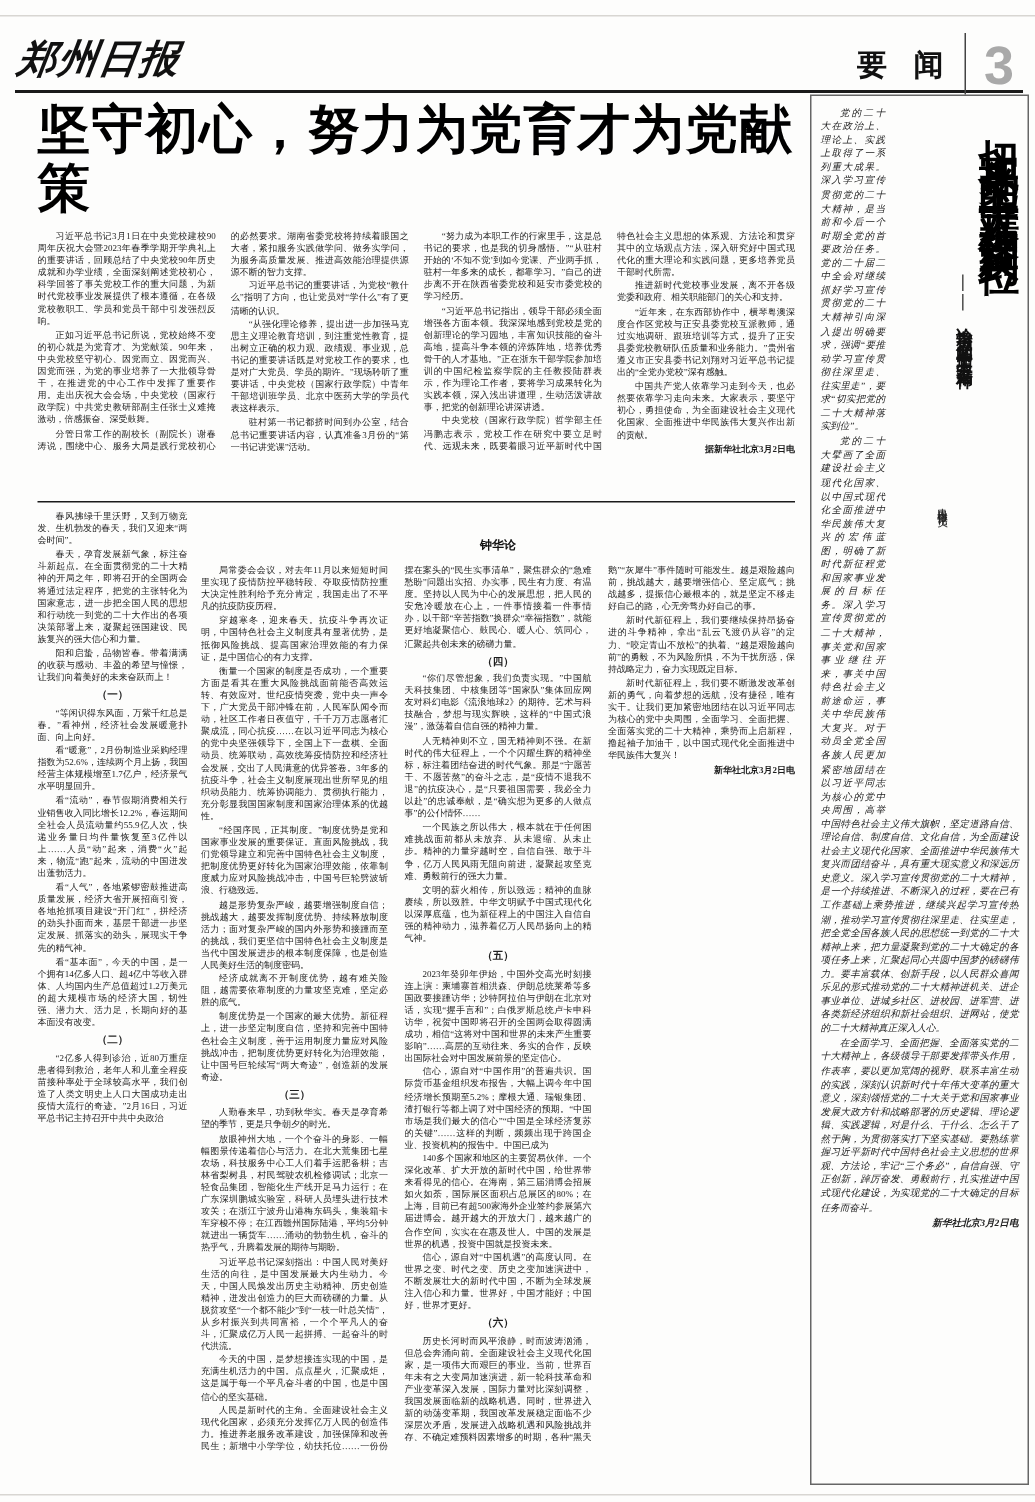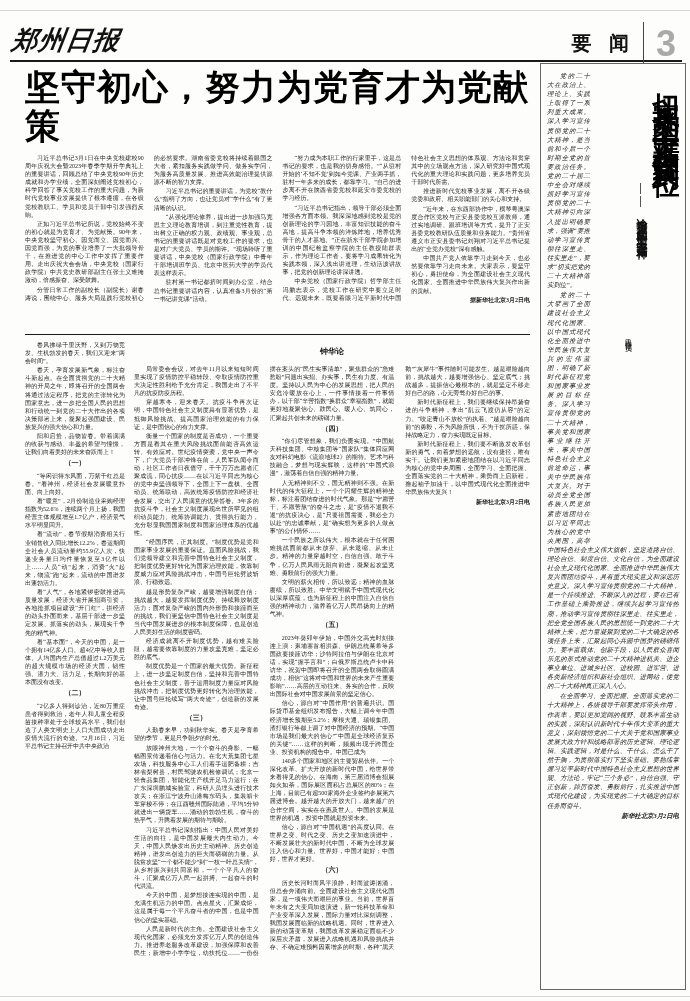--- a/index.html
+++ b/index.html
@@ -45,21 +45,21 @@
 
   
   .feature { position:absolute; left:25px; top:341px; width:505px; height:650px; display:flex; }
   .feature-colL { width:100px; height:650px; overflow:hidden; font-size:6px; line-height:1.35;
                   text-align:justify; color:#1d1d1d; flex:none; }
   .feature-colL .para { text-indent:2em; margin-bottom:1px; }
   .feature-main { flex:1; margin-left:9px; display:flex; flex-direction:column; }
   .feature-headline { font-family:"Liberation Sans","DejaVu Sans",sans-serif; font-weight:900;
                       font-size:29px; letter-spacing:1px; text-align:center; color:#000; line-height:1.1; }
   .feature-byline { font-family:"Liberation Sans",sans-serif; font-weight:bold; font-size:8px;
-                    text-align:center; margin-top:5px; }
+                    text-align:center; margin-top:17px; }
   .feature-body { margin-top:8px; height:594px; overflow:hidden;
                   column-count:3; column-gap:11px; column-fill:auto;
                   font-size:6px; line-height:1.35; text-align:justify; color:#1d1d1d; }
   .feature-body .para { text-indent:2em; margin-bottom:1px; }
   .sec-mark { text-align:center; font-weight:bold; font-size:7px; margin:3px 0; text-indent:0; }
 
   
   .commentary { position:absolute; left:540px; top:63px; width:146px; height:927px;
                 border:1px solid #666; padding:7px 6px; background:#fdfdfc; }
   .comm-title-block { float:right; width:84px; height:468px; margin-left:5px;

